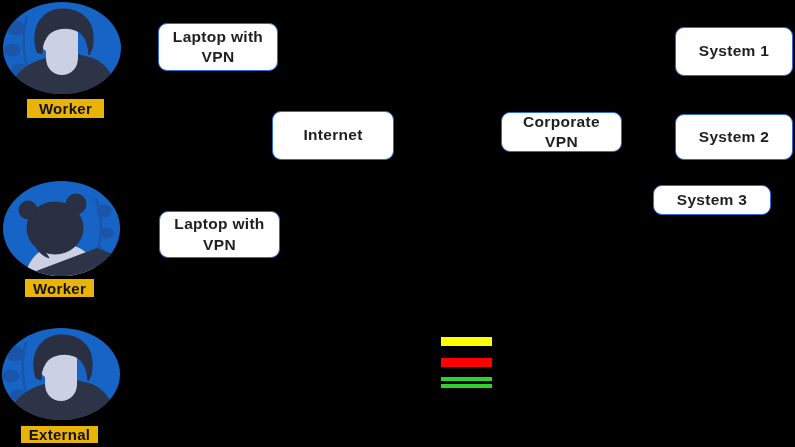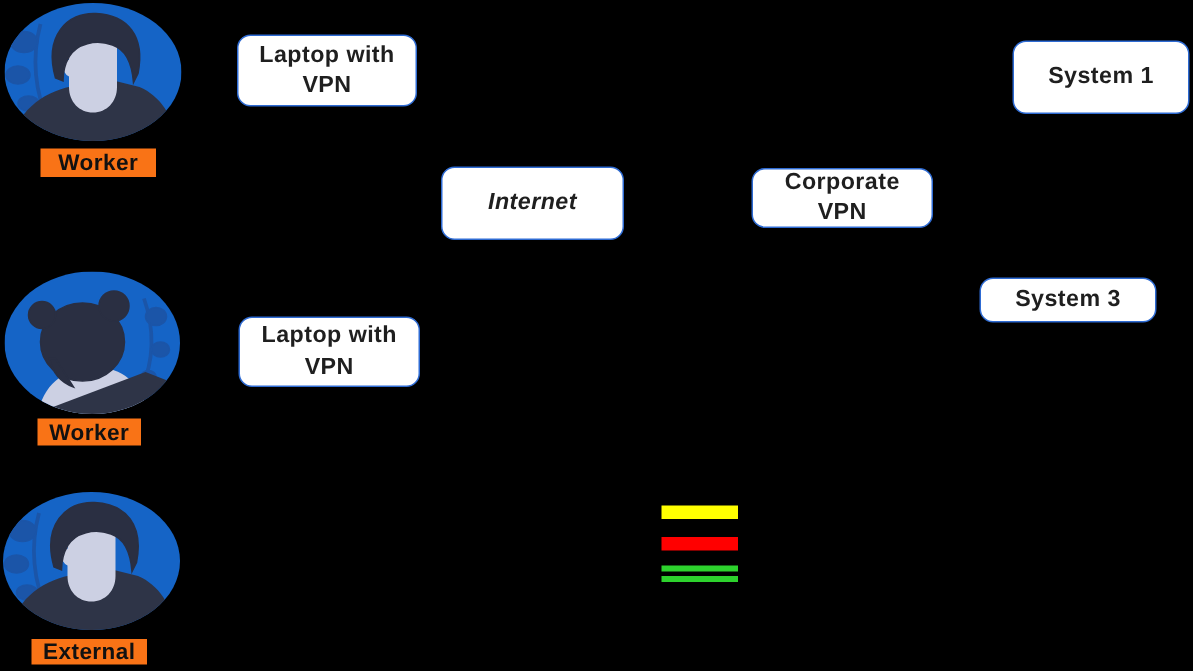--- a/index.html
+++ b/index.html
@@ -24,42 +24,42 @@
     text-align: center;
     color: #1f1f1f;
     font-size: 15.5px;
     font-weight: 600;
     letter-spacing: 0.3px;
     line-height: 1.3;
     padding: 0 10px;
   }
   .n-laptop1   { left: 158px; top: 23px;  width: 120px; height: 48px; }
   .n-laptop2   { left: 159px; top: 211px; width: 121px; height: 47px; }
-  .n-internet  { left: 294px; top: 111px; width: 122px; height: 49px; font-style: italic; }
+  .n-internet  { left: 272px; top: 111px; width: 122px; height: 49px; }
   .n-corpvpn   { left: 501px; top: 112px; width: 121px; height: 40px; }
   .n-video     { left: 501px; top: 246px; width: 121px; height: 47px; padding: 0 2px; }
   .n-sys1      { left: 675px; top: 27px;  width: 118px; height: 49px; }
   .n-sys2      { left: 675px; top: 114px; width: 118px; height: 46px; }
   .n-sys3      { left: 653px; top: 185px; width: 118px; height: 30px; }
 
   
   .avatar { position: absolute; display: block; }
   .av-1 { left: 3px;  top: 2px;   width: 118px; height: 92px; }
   .av-2 { left: 3px;  top: 181px; width: 117px; height: 95px; }
   .av-3 { left: 2px;  top: 325px; width: 118px; height: 98px; }
   .av-bg   { fill: #1564c6; }
   .av-leaf { fill: #1b55a8; stroke: #1b55a8; }
   .av-hair { fill: #2a2f42; stroke: #2a2f42; }
   .av-skin { fill: #ccd0e3; }
   .av-dark { fill: #2e3447; }
 
   
   .actor-label {
     position: absolute;
-    background: #f97316;
+    background: #eab308;
     color: #111;
     font-size: 15px;
     font-weight: 600;
     letter-spacing: 0.3px;
     display: flex;
     align-items: center;
     justify-content: center;
     line-height: 1;
   }
   .al-1 { left: 27px; top: 99px;  width: 77px; height: 19px; }
@@ -136,20 +136,21 @@
   <svg class="avatar av-3" viewBox="0 0 118 92">
     <use href="#av-male"></use>
   </svg>
   <div class="actor-label al-3">External</div>
 
   <div class="node n-laptop1">Laptop with VPN</div>
   <div class="node n-laptop2">Laptop with VPN</div>
   <div class="node n-internet">Internet</div>
   <div class="node n-corpvpn">Corporate VPN</div>
   <div class="node n-sys1">System 1</div>
+  <div class="node n-sys2">System 2</div>
   <div class="node n-sys3">System 3</div>
 
   <div class="bar bar-yellow" style="background-color: rgb(255, 255, 0);"></div>
   <div class="bar bar-red" style="background-color: rgb(255, 0, 0);"></div>
   <div class="bar bar-green-1" style="background-color: rgb(45, 210, 45);"></div>
   <div class="bar bar-green-2" style="background-color: rgb(45, 210, 45);"></div>
 
 </div>
 
 </body></html>

